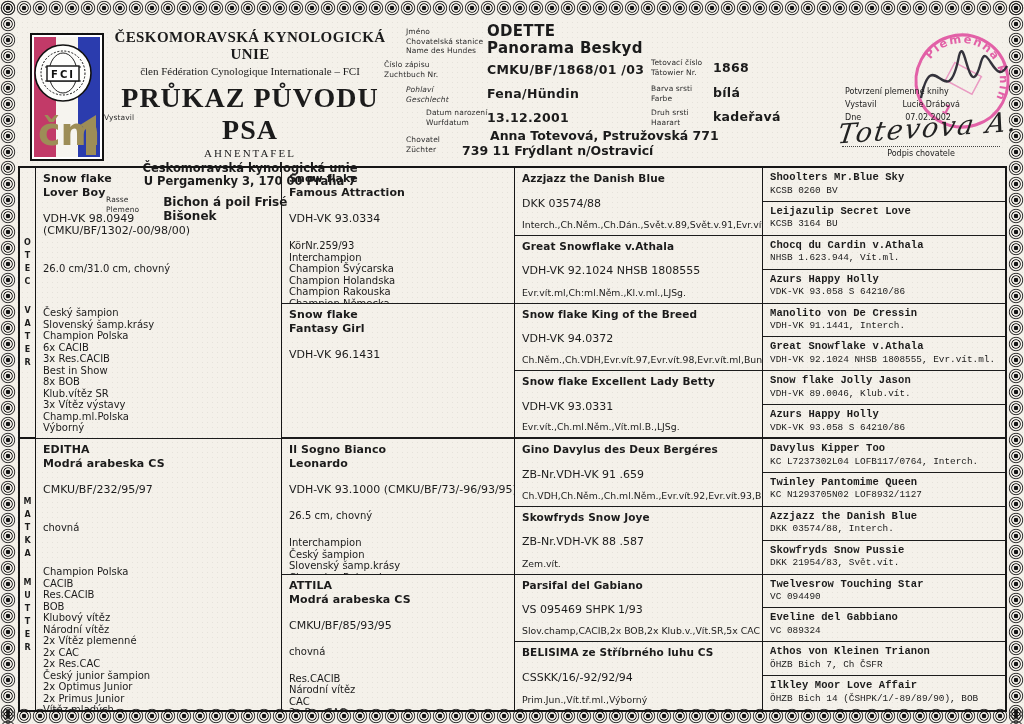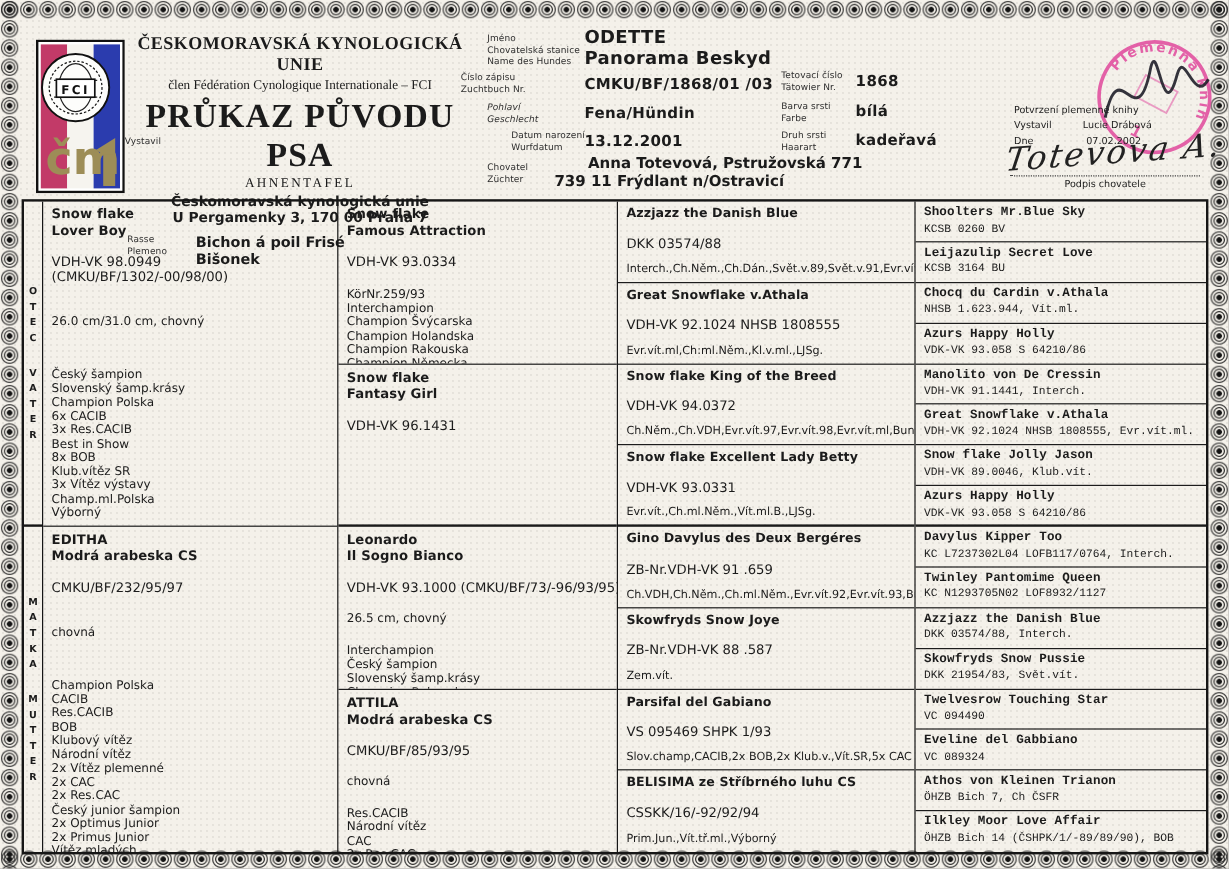--- a/index.html
+++ b/index.html
@@ -316,22 +316,22 @@
           <div class="cell-name">
             <div>Snow flake</div>
             <div>Fantasy Girl</div>
           </div>
           <div class="cell-reg">
             <div>VDH-VK 96.1431</div>
           </div>
         </div>
         <div class="pcell gen2">
           <div class="cell-name">
+            <div>Il Sogno Bianco</div>
             <div>Leonardo</div>
-            <div>Il Sogno Bianco</div>
           </div>
           <div class="cell-reg">
             <div>VDH-VK 93.1000 (CMKU/BF/73/-96/93/95)</div>
           </div>
           <div class="cell-info">
             <div>26.5 cm, chovný</div>
           </div>
           <div class="cell-titles">
             <div>Interchampion</div>
             <div>Český šampion</div>

